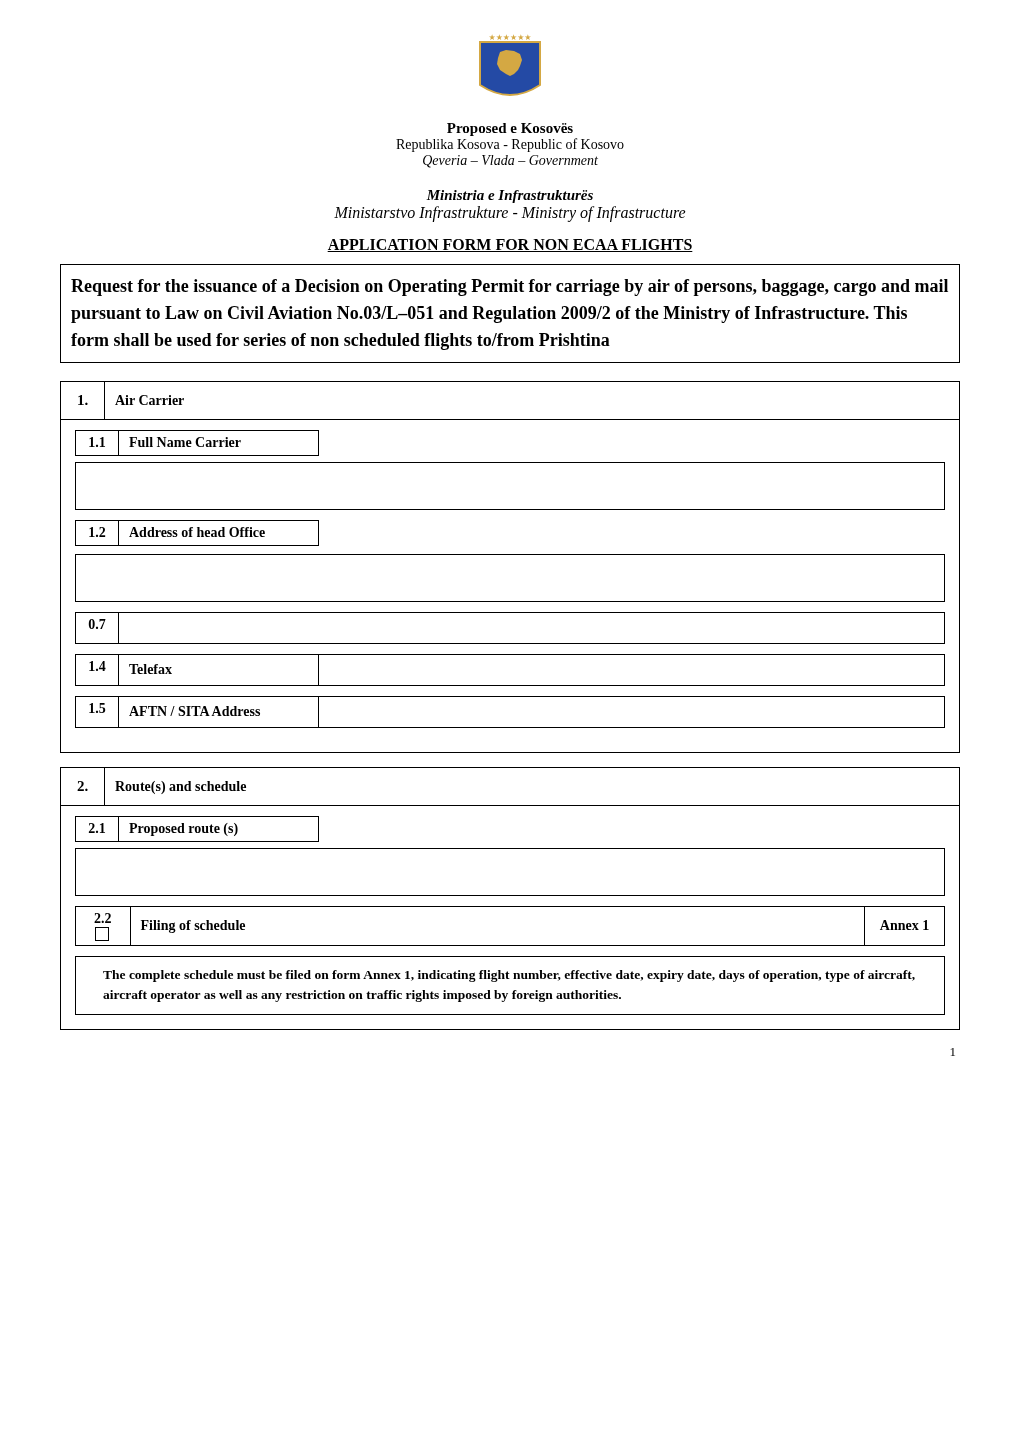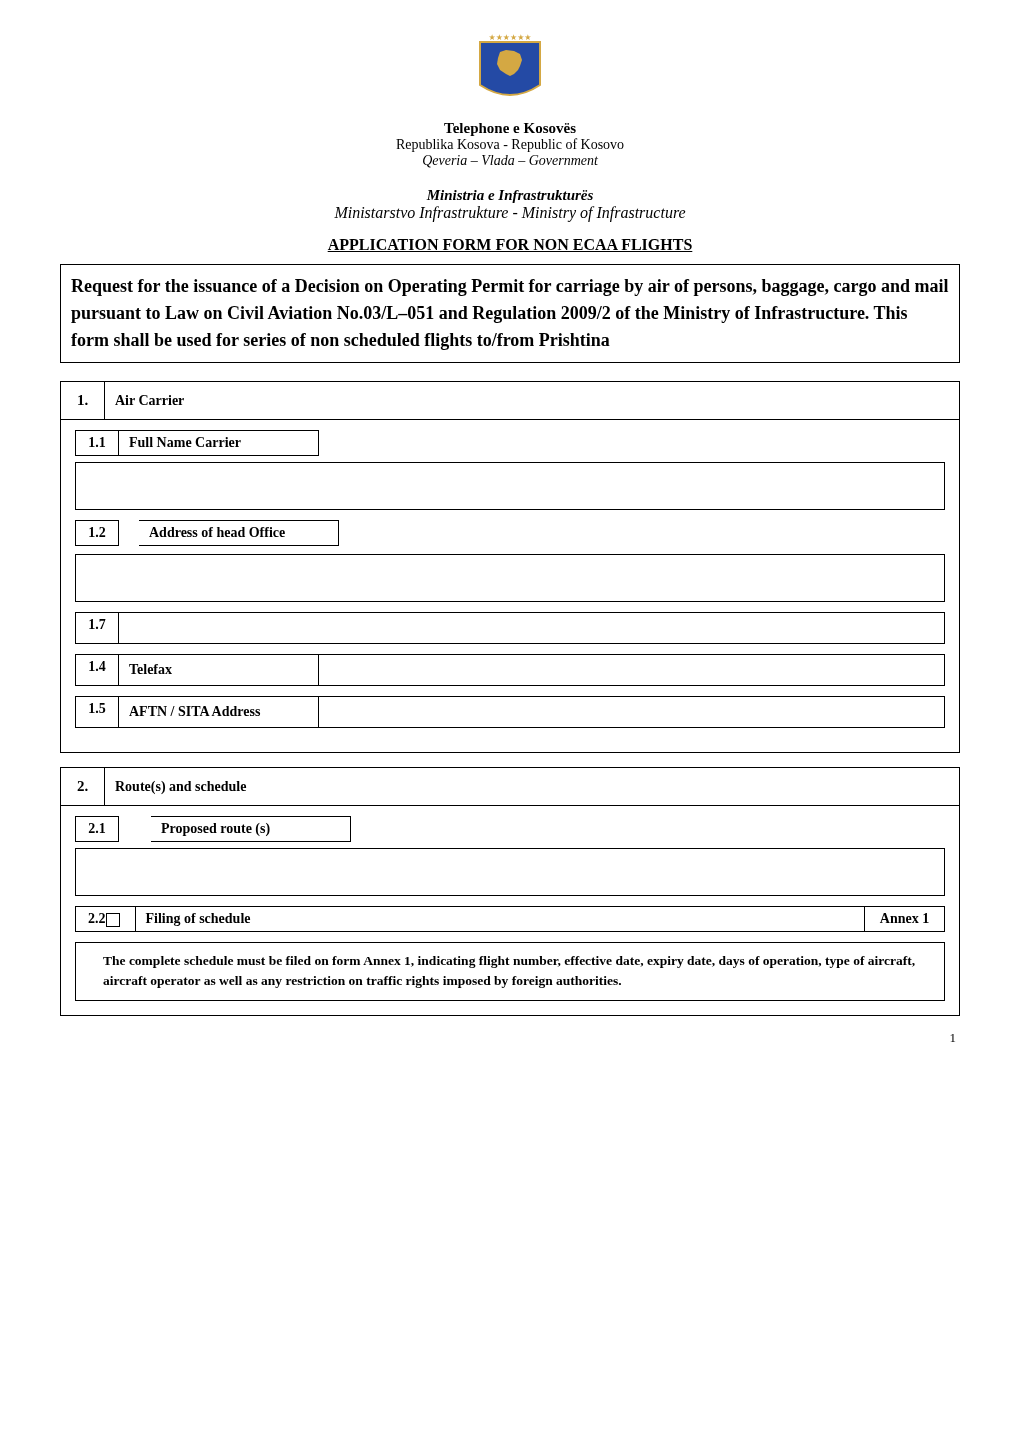--- a/index.html
+++ b/index.html
@@ -176,45 +176,45 @@
     .sub-row-22 {
       display: flex;
       align-items: stretch;
       margin-bottom: 0;
     }
     .sub-number-22 {
       font-weight: bold;
       font-size: 14px;
       min-width: 44px;
       display: flex;
-      flex-direction: row;
+      flex-direction: column;
       align-items: flex-end;
       justify-content: center;
       border: 1.5px solid #000;
-      padding: 4px 12px;
+      padding: 4px 18px;
     }
   </style>
 </head>
 <body>
 
 <div class="header">
   <div class="logo-area">
 
     <svg class="logo-svg" viewBox="0 0 80 80" xmlns="http://www.w3.org/2000/svg">
 
       <path d="M10,12 L70,12 L70,55 Q40,75 10,55 Z" fill="#244aa5"></path>
 
       <path d="M28,28 L30,22 L36,20 L44,21 L50,24 L52,30 L50,36 L48,40 L44,44 L40,46 L36,44 L30,40 L27,34 Z" fill="#d4a843"></path>
 
       <text x="40" y="10" text-anchor="middle" font-size="8" fill="#d4a843">★★★★★★</text>
 
       <path d="M10,12 L70,12 L70,55 Q40,75 10,55 Z" fill="none" stroke="#d4a843" stroke-width="2"></path>
     </svg>
   </div>
-  <div class="header-title-bold">Telephone e Kosovës</div>
+  <div class="header-title-bold">Proposed e Kosovës</div>
   <div class="header-normal">Republika Kosova - Republic of Kosovo</div>
   <div class="header-italic">Qeveria – Vlada – Government</div>
 </div>
 
 <div class="ministry-section">
   <div class="min-title">Ministria e Infrastrukturës</div>
   <div class="min-sub">Ministarstvo  Infrastrukture - Ministry of Infrastructure</div>
 </div>
 
 <div class="app-title">APPLICATION FORM FOR NON ECAA FLIGHTS</div>
@@ -234,32 +234,32 @@
       <div class="sub-row" style="margin-bottom:0;">
         <div class="sub-number">
             <span>1.1</span>
           </div>
         <div class="sub-label">Full Name Carrier</div>
       </div>
       <div class="sub-input-wide"></div>
     </div>
 
     <div style="margin-bottom:10px;">
-      <div class="sub-row" style="margin-bottom:8px;gap:20px;">
+      <div class="sub-row" style="margin-bottom:8px;">
         <div class="sub-number">
             <span>1.2</span>
           </div>
         <div class="sub-label">Address of head Office</div>
       </div>
       <div class="sub-input-wide"></div>
     </div>
 
     <div class="sub-row">
       <div class="sub-number">
-          <span>1.7</span>
+          <span>0.7</span>
         </div>
       <div class="sub-input"></div>
     </div>
 
     <div class="sub-row">
       <div class="sub-number">
           <span>1.4</span>
         </div>
       <div class="sub-label">Telefax</div>
       <div class="sub-input"></div>
@@ -278,21 +278,21 @@
 </div>
 
 <div class="section-outer">
   <div class="section-header-row">
     <div class="section-number">2.</div>
     <div class="section-title">Route(s) and schedule</div>
   </div>
   <div class="section-body">
 
     <div style="margin-bottom:10px;">
-      <div class="sub-row" style="margin-bottom:0;gap:32px;">
+      <div class="sub-row" style="margin-bottom:0;">
         <div class="sub-number">
             <span>2.1</span>
           </div>
         <div class="sub-label">Proposed route (s)</div>
       </div>
       <div class="sub-input-wide"></div>
     </div>
 
     <div class="sub-row-22">
       <div class="sub-number-22">

